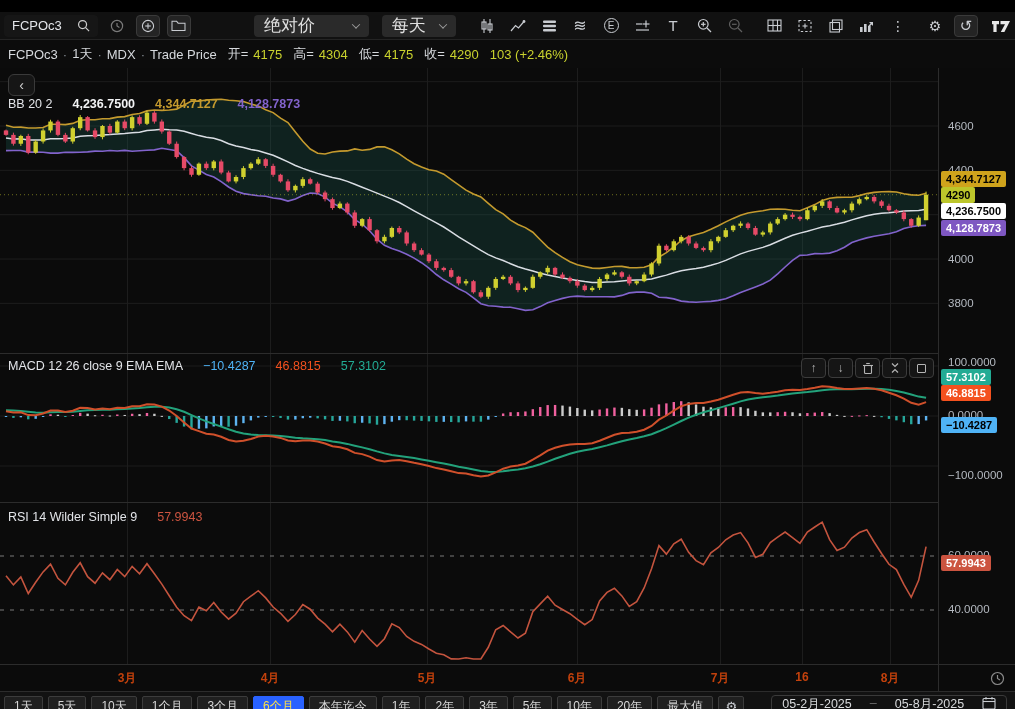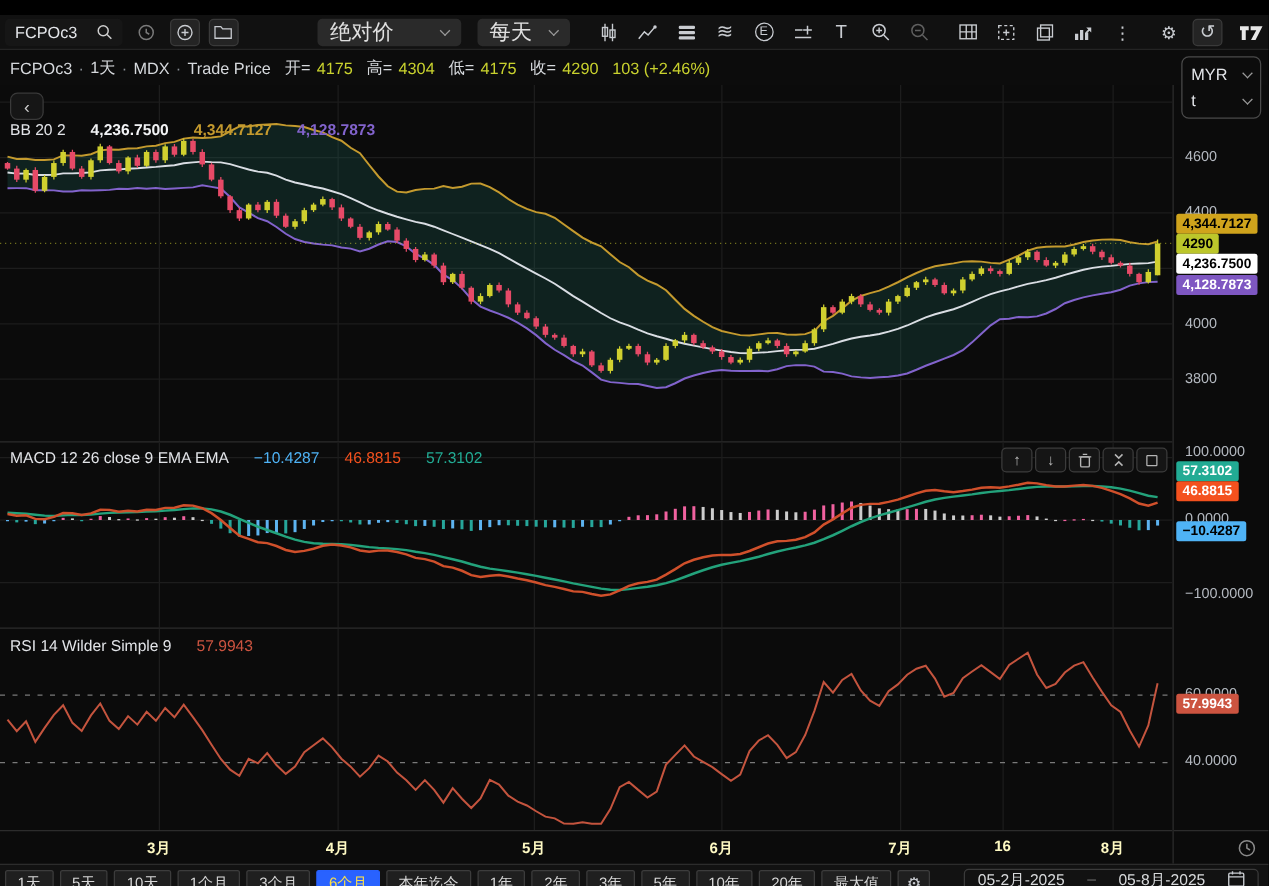--- a/index.html
+++ b/index.html
@@ -35,21 +35,21 @@
   .legend .val{color:#c9d22e;}
   .legend .grp{margin-left:6px;}
 
   
   .chart-wrap{position:absolute;top:56px;left:0;right:0;height:623px;background:#0b0b0b;}
   .pane{position:absolute;left:0;width:938px;overflow:hidden;}
   #price-pane{top:0;height:285px;}
   #macd-pane{top:285px;height:149px;border-top:1px solid #2c2c2c;}
   #rsi-pane{top:434px;height:162px;border-top:1px solid #2c2c2c;}
   #time-axis{position:absolute;top:596px;left:0;width:938px;height:27px;border-top:1px solid #2c2c2c;}
-  .tlabel{position:absolute;top:5px;transform:translateX(-50%);font-size:12px;font-weight:600;color:#fef9c3;}
+  .tlabel{position:absolute;top:5px;transform:translateX(-50%);font-size:12px;font-weight:600;color:#c2410c;}
   .pane-title{position:absolute;left:8px;display:flex;gap:20px;align-items:center;font-size:12.5px;
           color:#e2e4e8;z-index:3;white-space:nowrap;}
   .back-btn{position:absolute;left:8px;top:6px;width:27px;height:22px;border:1px solid #3a3a3a;
           background:#161616;border-radius:6px;color:#cfcfcf;display:flex;align-items:center;
           justify-content:center;font-size:14px;z-index:3;}
   .pane-btns{position:absolute;right:4px;top:4px;display:flex;gap:2px;z-index:3;}
   .pane-btns .pbtn{width:25px;height:20px;border:1px solid #3c3c3c;border-radius:4px;background:#151515;
           color:#b5b5b5;display:flex;align-items:center;justify-content:center;font-size:12px;}
   .sep-handle{position:absolute;left:0;width:938px;height:4px;z-index:4;}
 
@@ -223,30 +223,20 @@
       <span class="val">4175</span>
     <span class="grp">高=</span>
       <span class="val">4304</span>
     <span class="grp">低=</span>
       <span class="val">4175</span>
     <span class="grp">收=</span>
       <span class="val">4290</span>
     <span class="val grp">103 (+2.46%)</span>
   </div>
 
-  <div class="cur-box">
-    <div class="cur-row">
-      <span>MYR</span>
-      <span class="chev"></span>
-    </div>
-    <div class="cur-row">
-      <span>t</span>
-      <span class="chev"></span>
-    </div>
-  </div>
 
   <div class="chart-wrap">
 
     <div class="pane" id="price-pane">
       <svg id="price-svg" width="938" height="285">
           <line x1="0" y1="13.659999999999997" x2="938" y2="13.659999999999997" stroke="#1d1d1d"></line>
           <line x1="0" y1="58" x2="938" y2="58" stroke="#1d1d1d"></line>
           <line x1="0" y1="102.34" x2="938" y2="102.34" stroke="#1d1d1d"></line>
           <line x1="0" y1="146.68" x2="938" y2="146.68" stroke="#1d1d1d"></line>
           <line x1="0" y1="191.02" x2="938" y2="191.02" stroke="#1d1d1d"></line>

